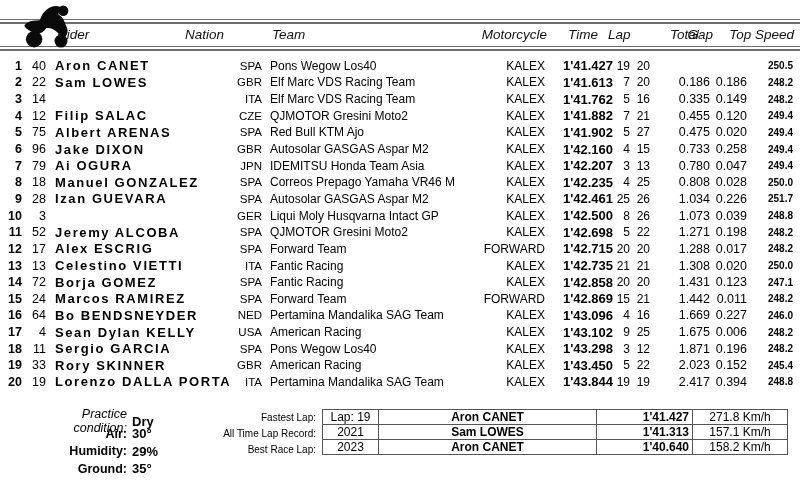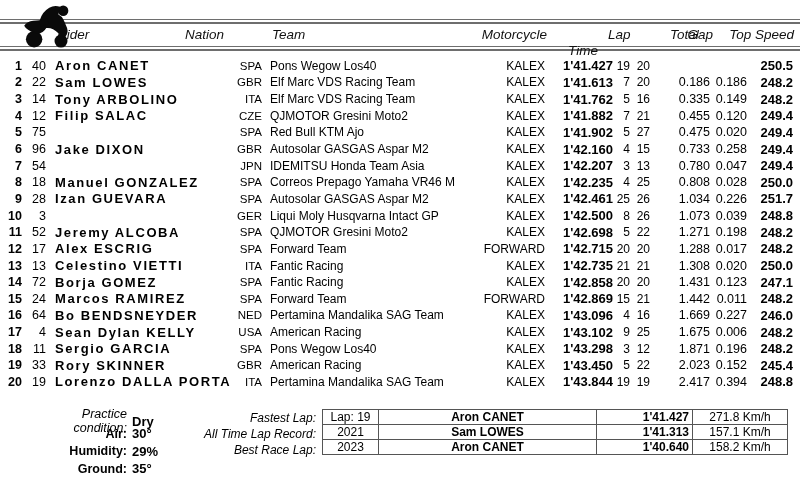--- a/index.html
+++ b/index.html
@@ -20,21 +20,21 @@
 
   
   .col-headers span {
     position: absolute; top: 27px; font-style: italic; font-size: 13.5px;
     white-space: nowrap; color: #111;
   }
   .h-rider  { left: 57px; }
   .h-nation { right: 576px; }
   .h-team   { left: 272px; }
   .h-moto   { right: 253px; margin-left: 19px; }
-  .h-time   { right: 202px; margin-top: 16px; }
+  .h-time   { right: 202px; }
   .h-lap    { left: 608px; }
   .h-total  { left: 631px; margin-left: 39px; }
   .h-gap    { right: 87px; }
   .h-speed  { right: 6px; }
 
   
   .results { position: absolute; top: 57.5px; left: 0; width: 793px; }
   .row {
     display: grid;
     grid-template-columns: 22px 24px 8px 181px 27px 8px 200px 75px 68px 17px 20px 60px 37px 46px;
@@ -46,32 +46,32 @@
   .cell-num    { grid-column: 2; text-align: right; font-size: 12.5px; }
   .cell-rider  { grid-column: 4; padding-left: 1px; font-weight: bold; font-size: 13px; letter-spacing: 1.6px; }
   .cell-nation { grid-column: 5; text-align: right; font-size: 11.5px; }
   .cell-team   { grid-column: 7; text-align: left; }
   .cell-moto   { grid-column: 8; text-align: right; }
   .cell-time   { grid-column: 9; text-align: right; font-weight: bold; font-size: 13px; }
   .cell-lap    { grid-column: 10; text-align: right; }
   .cell-total  { grid-column: 11; text-align: right; }
   .cell-gap1   { grid-column: 12; text-align: right; font-size: 12.5px; }
   .cell-gap2   { grid-column: 13; text-align: right; font-size: 12.5px; }
-  .cell-speed  { grid-column: 14; text-align: right; font-weight: bold; font-size: 13px; }
+  .cell-speed  { grid-column: 14; text-align: right; font-weight: bold; font-size: 10px; }
 
   
   .conditions { position: absolute; left: 0; top: 407px; }
   .cond-row { display: grid; grid-template-columns: 127px auto; height: 17.7px; align-items: center; font-size: 12.5px; }
   .cond-label { text-align: right; font-weight: bold; padding-left: 28px; }
   .cond-row.first .cond-label { font-style: italic; font-weight: normal; }
   .cond-value { padding-left: 5px; font-weight: bold; font-size: 13px; }
 
   
   .record-labels { position: absolute; left: 0; top: 410px; width: 316px; }
-  .record-labels .rec-label { height: 16.2px; line-height: 16.2px; text-align: right; font-style: italic; font-size: 12px; white-space: nowrap; padding-left: 48px; }
+  .record-labels .rec-label { height: 16.2px; line-height: 16.2px; text-align: right; font-size: 10px; white-space: nowrap; padding-left: 48px; }
 
   
   table.records { position: absolute; left: 322px; top: 409px; border-collapse: collapse; }
   table.records td { border: 1px solid #555; height: 14.8px; font-size: 12px; padding: 0 3px; white-space: nowrap; }
   td.rc1 { width: 56px;  text-align: center; }
   td.rc2 { width: 218px; text-align: center; font-weight: bold; font-size: 12.5px; }
   td.rc3 { width: 96px;  text-align: right;  font-weight: bold; font-size: 12.5px; }
   td.rc4 { width: 95px;  text-align: center; font-size: 12.5px; }
 </style>
 </head>
@@ -135,21 +135,20 @@
       <span class="cell-lap">7</span>
       <span class="cell-total">20</span>
       <span class="cell-gap1">0.186</span>
       <span class="cell-gap2">0.186</span>
       <span class="cell-speed">248.2</span>
     </div>
 
     <div class="row">
       <span class="cell-pos">3</span>
       <span class="cell-num">14</span>
-      <span class="cell-rider">Tony ARBOLINO</span>
       <span class="cell-nation">ITA</span>
       <span class="cell-team">Elf Marc VDS Racing Team</span>
       <span class="cell-moto">KALEX</span>
       <span class="cell-time">1'41.762</span>
       <span class="cell-lap">5</span>
       <span class="cell-total">16</span>
       <span class="cell-gap1">0.335</span>
       <span class="cell-gap2">0.149</span>
       <span class="cell-speed">248.2</span>
     </div>
@@ -165,20 +164,21 @@
       <span class="cell-lap">7</span>
       <span class="cell-total">21</span>
       <span class="cell-gap1">0.455</span>
       <span class="cell-gap2">0.120</span>
       <span class="cell-speed">249.4</span>
     </div>
 
     <div class="row">
       <span class="cell-pos">5</span>
       <span class="cell-num">75</span>
+      <span class="cell-rider">Albert ARENAS</span>
       <span class="cell-nation">SPA</span>
       <span class="cell-team">Red Bull KTM Ajo</span>
       <span class="cell-moto">KALEX</span>
       <span class="cell-time">1'41.902</span>
       <span class="cell-lap">5</span>
       <span class="cell-total">27</span>
       <span class="cell-gap1">0.475</span>
       <span class="cell-gap2">0.020</span>
       <span class="cell-speed">249.4</span>
     </div>
@@ -193,21 +193,22 @@
       <span class="cell-time">1'42.160</span>
       <span class="cell-lap">4</span>
       <span class="cell-total">15</span>
       <span class="cell-gap1">0.733</span>
       <span class="cell-gap2">0.258</span>
       <span class="cell-speed">249.4</span>
     </div>
 
     <div class="row">
       <span class="cell-pos">7</span>
-      <span class="cell-num">54</span>
+      <span class="cell-num">79</span>
+      <span class="cell-rider">Ai OGURA</span>
       <span class="cell-nation">JPN</span>
       <span class="cell-team">IDEMITSU Honda Team Asia</span>
       <span class="cell-moto">KALEX</span>
       <span class="cell-time">1'42.207</span>
       <span class="cell-lap">3</span>
       <span class="cell-total">13</span>
       <span class="cell-gap1">0.780</span>
       <span class="cell-gap2">0.047</span>
       <span class="cell-speed">249.4</span>
     </div>

